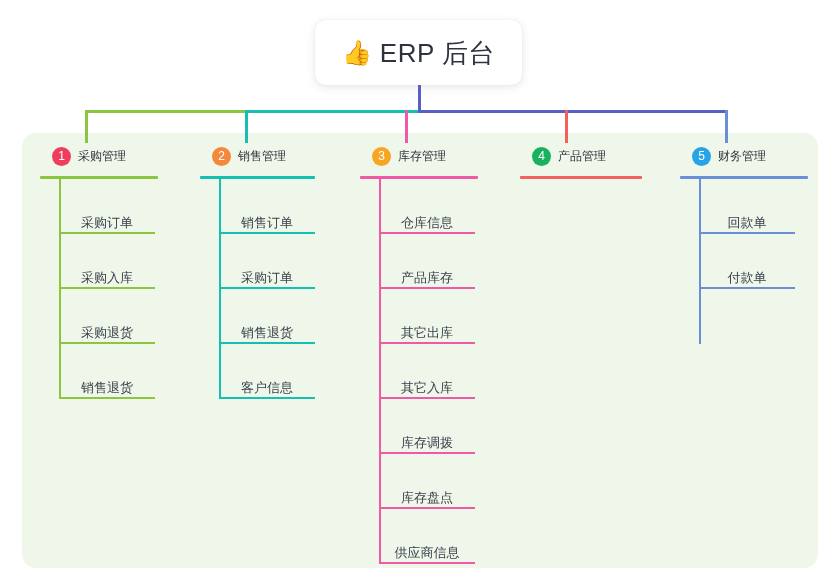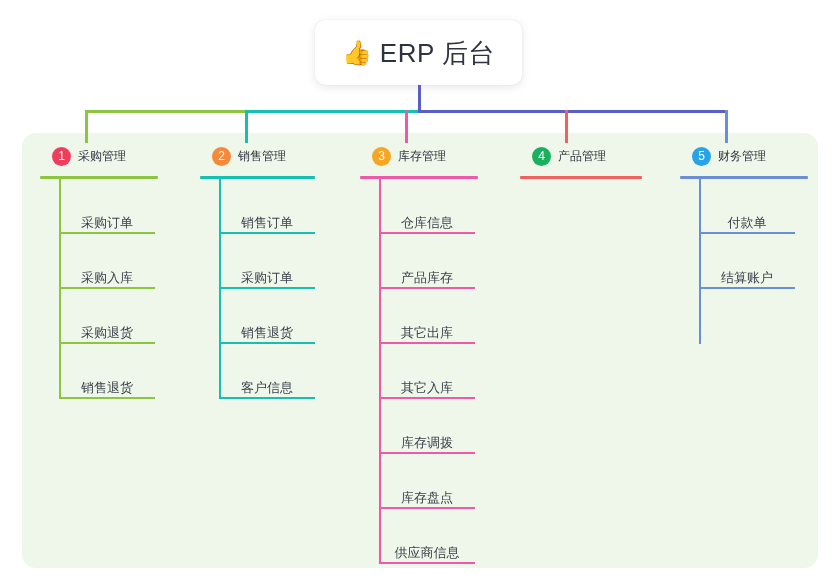--- a/index.html
+++ b/index.html
@@ -260,24 +260,24 @@
       </div>
       <div class="column" style="left: 680px;">
         <div class="col-head">
           <span class="badge" style="background: rgb(41, 163, 232);">5</span>
           <span class="col-title">财务管理</span>
         </div>
         <div class="col-rule" style="background: rgb(106, 143, 216); width: 128px;"></div>
         <div class="leaves">
           <div class="spine" style="background: rgb(106, 143, 216); height: 165px;"></div>
           <div class="leaf">
+            <span class="leaf-label">回款单</span>
+            <div class="leaf-rule" style="background: rgb(106, 143, 216);"></div>
+          </div>
+          <div class="leaf">
             <span class="leaf-label">付款单</span>
             <div class="leaf-rule" style="background: rgb(106, 143, 216);"></div>
           </div>
-          <div class="leaf">
-            <span class="leaf-label">结算账户</span>
-            <div class="leaf-rule" style="background: rgb(106, 143, 216);"></div>
-          </div>
         </div>
       </div>
     </div>
 
 </div>
 
 </body></html>

